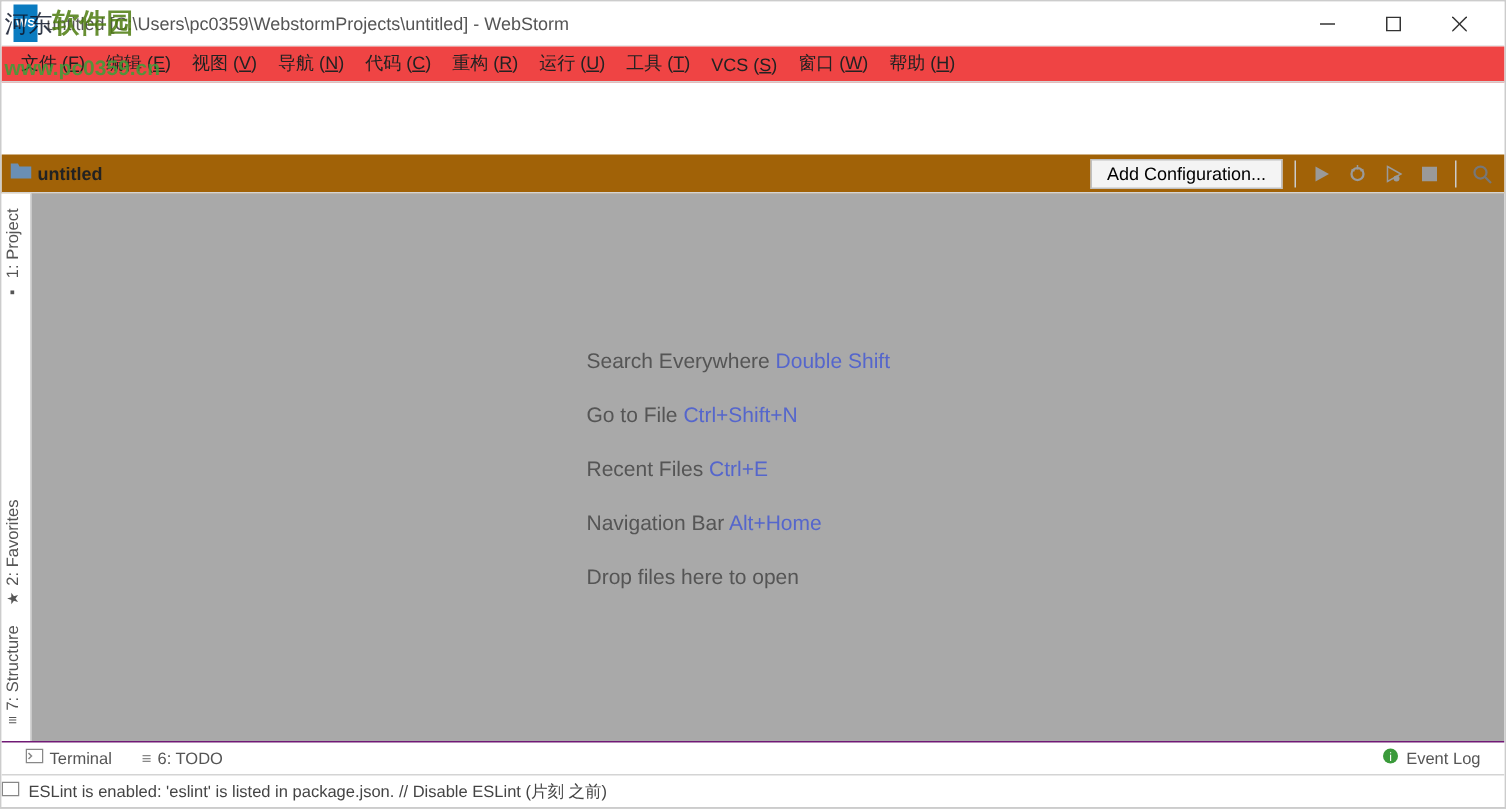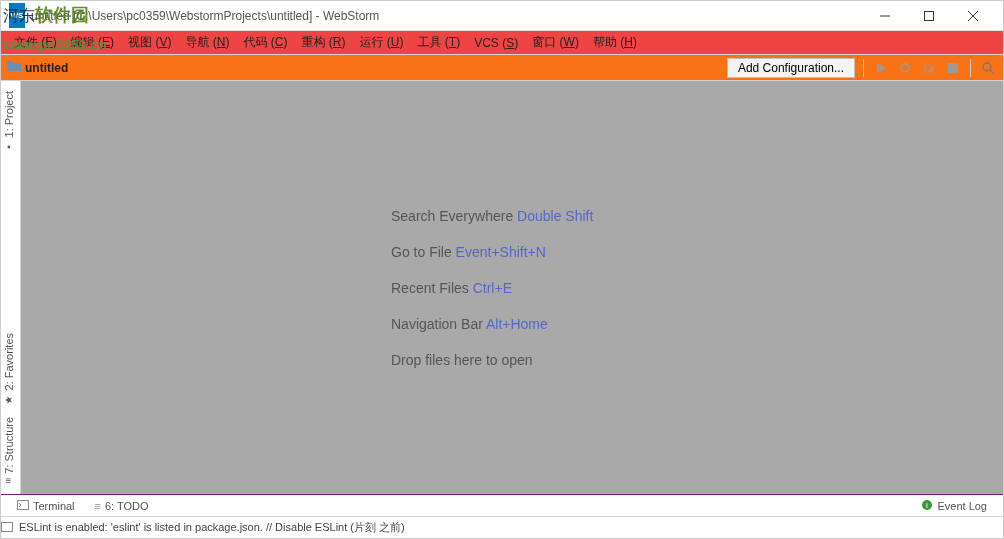--- a/index.html
+++ b/index.html
@@ -55,22 +55,23 @@
       cursor: pointer;
       color: #222;
     }
     .menu-item .mnemonic { text-decoration: underline; }
     
     .nav-row {
       height: 26px;
       display: flex;
       align-items: center;
       padding: 0 6px;
-      background: #f97316;
+      background: #a16207;
       border-bottom: 1px solid #d4d4d4;
+      margin-top: 48px;
     }
     .nav-left { display: flex; align-items: center; gap: 4px; flex:1; }
     .folder-icon { color: #6a8fb5; }
     .breadcrumb-text { font-weight: bold; color: #222; }
     .nav-right { display: flex; align-items: center; gap: 6px; }
     .add-config-btn {
       border: 1px solid #c0c0c0;
       background: #f4f4f4;
       padding: 2px 10px;
       cursor: pointer;
@@ -279,21 +280,21 @@
         <span>7: Structure</span>
       </div>
     </div>
   </div>
   <div class="editor-area">
     <div class="editor-hints">
       <div class="hint-line">
         <span>Search Everywhere</span> <span class="shortcut">Double Shift</span>
       </div>
       <div class="hint-line">
-        <span>Go to File</span> <span class="shortcut">Event+Shift+N</span>
+        <span>Go to File</span> <span class="shortcut">Ctrl+Shift+N</span>
       </div>
       <div class="hint-line">
         <span>Recent Files</span> <span class="shortcut">Ctrl+E</span>
       </div>
       <div class="hint-line">
         <span>Navigation Bar</span> <span class="shortcut">Alt+Home</span>
       </div>
       <div class="hint-line">
         <span>Drop files here to open</span>
       </div>

